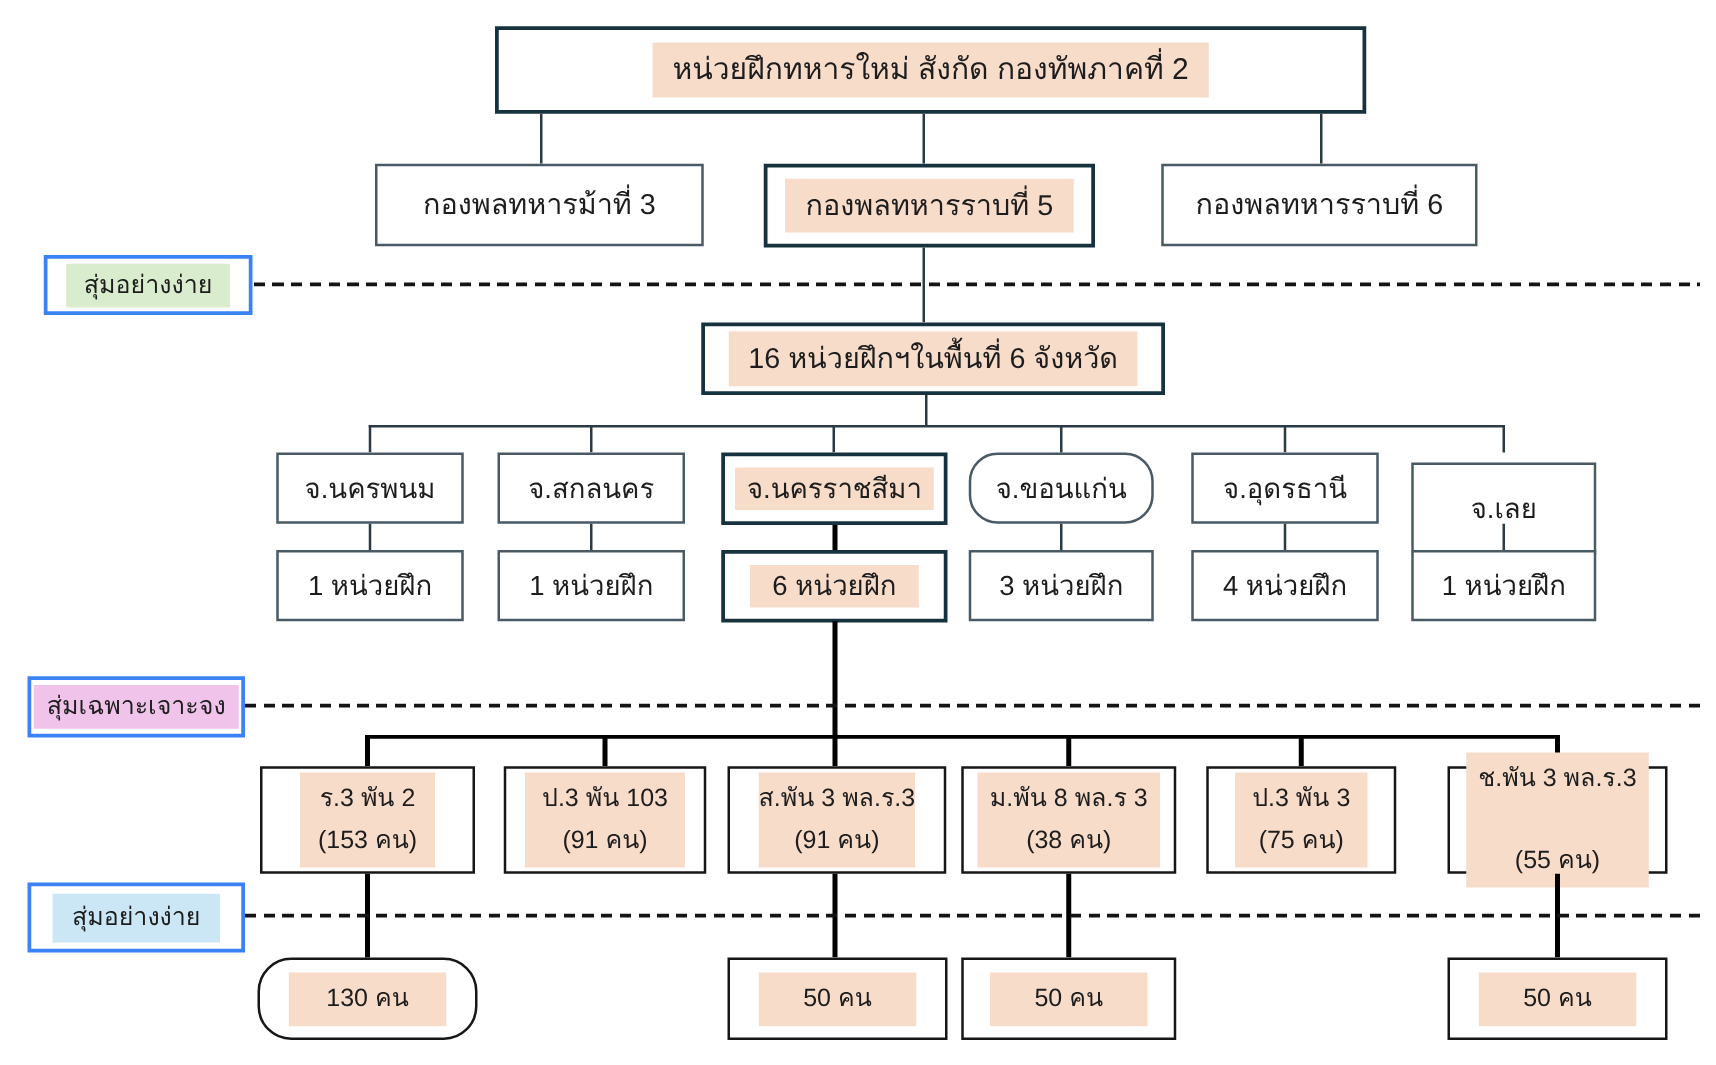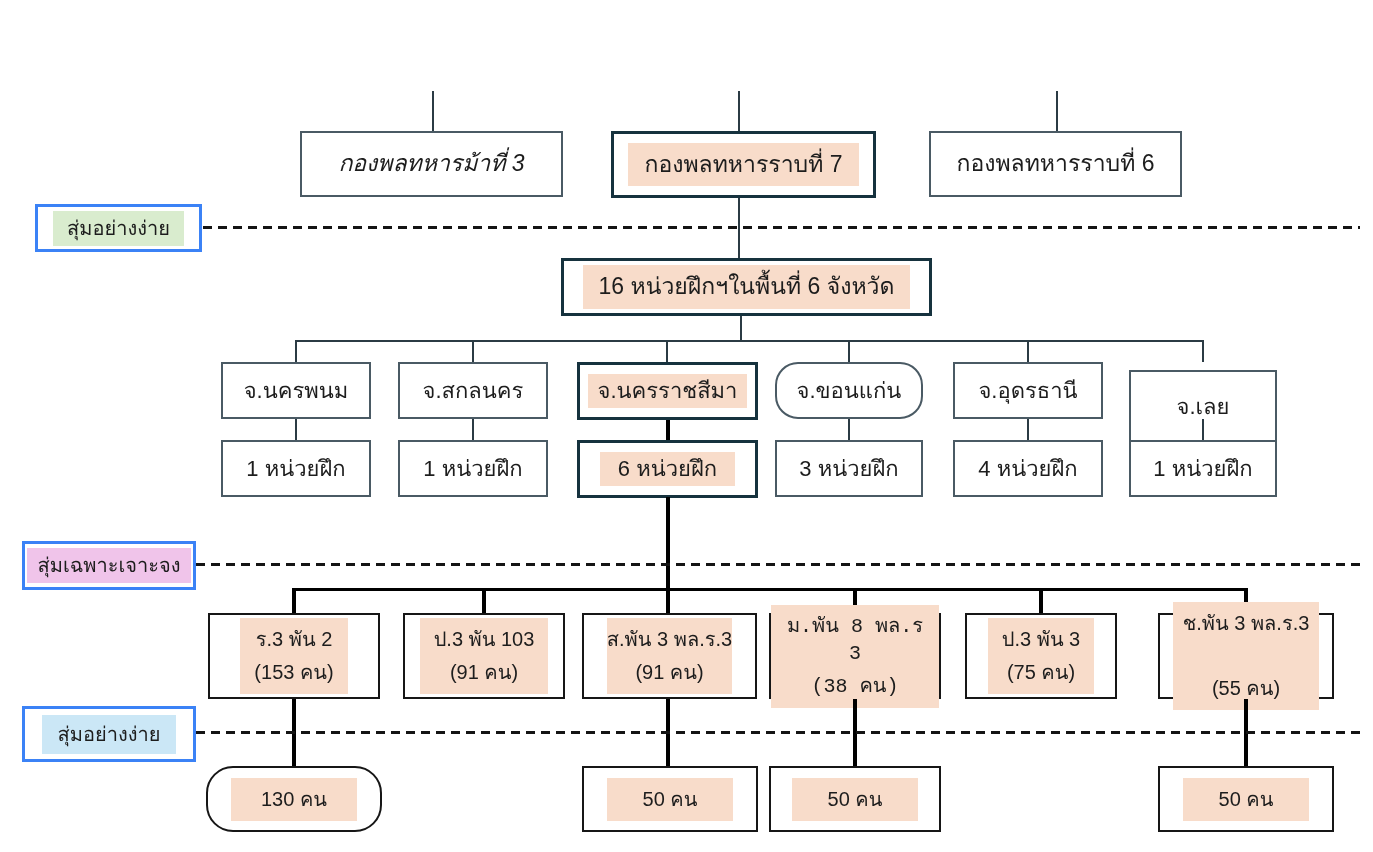--- a/index.html
+++ b/index.html
@@ -38,29 +38,32 @@
     background:repeating-linear-gradient(90deg,#141414 0 9px,transparent 9px 15px);
   }
   .two-line .l1,.two-line .l2{display:block;}
   .two-line .l2{margin-top:6px;}
 </style>
 </head>
 <body>
 
 <div id="canvas">
 
+  <div class="box emph" style="left:396px;top:21px;width:697px;height:70px;">
+    <div class="fill pad peach t24">หน่วยฝึกทหารใหม่ สังกัด กองทัพภาคที่ 2</div>
+  </div>
   <div class="vline" style="left:432px;top:91px;height:40px;"></div>
   <div class="vline" style="left:738px;top:91px;height:40px;"></div>
   <div class="vline" style="left:1056px;top:91px;height:40px;"></div>
 
-  <div class="box" style="left:300px;top:131px;width:263px;height:66px;font-style:italic;">
+  <div class="box" style="left:300px;top:131px;width:263px;height:66px;">
     <div class="fill pad t23">กองพลทหารม้าที่ 3</div>
   </div>
   <div class="box emph" style="left:611px;top:131px;width:265px;height:67px;">
-    <div class="fill pad peach t23">กองพลทหารราบที่ 7</div>
+    <div class="fill pad peach t23">กองพลทหารราบที่ 5</div>
   </div>
   <div class="box" style="left:929px;top:131px;width:253px;height:66px;">
     <div class="fill pad t23">กองพลทหารราบที่ 6</div>
   </div>
 
   <div class="box lbl" style="left:35px;top:204px;width:167px;height:48px;">
     <div class="fill green t20" style="padding:4px 14px;">สุ่มอย่างง่าย</div>
   </div>
   <div class="dash" style="left:203px;top:226px;width:1157px;"></div>
 
@@ -149,21 +152,21 @@
       <span class="l1">ป.3 พัน 103</span>
       <span class="l2">(91 คน)</span>
     </div>
   </div>
   <div class="box blk" style="left:582px;top:613px;width:175px;height:86px;">
     <div class="fill peach t20 two-line" style="padding:8px 0;">
       <span class="l1">ส.พัน 3 พล.ร.3</span>
       <span class="l2">(91 คน)</span>
     </div>
   </div>
-  <div class="box blk" style="left:769px;top:613px;width:172px;height:86px;font-family:Liberation Mono, monospace;">
+  <div class="box blk" style="left:769px;top:613px;width:172px;height:86px;">
     <div class="fill peach t20 two-line" style="padding:8px 10px;">
       <span class="l1">ม.พัน 8 พล.ร 3</span>
       <span class="l2">(38 คน)</span>
     </div>
   </div>
   <div class="box blk" style="left:965px;top:613px;width:152px;height:86px;">
     <div class="fill peach t20 two-line" style="padding:8px 14px;">
       <span class="l1">ป.3 พัน 3</span>
       <span class="l2">(75 คน)</span>
     </div>

